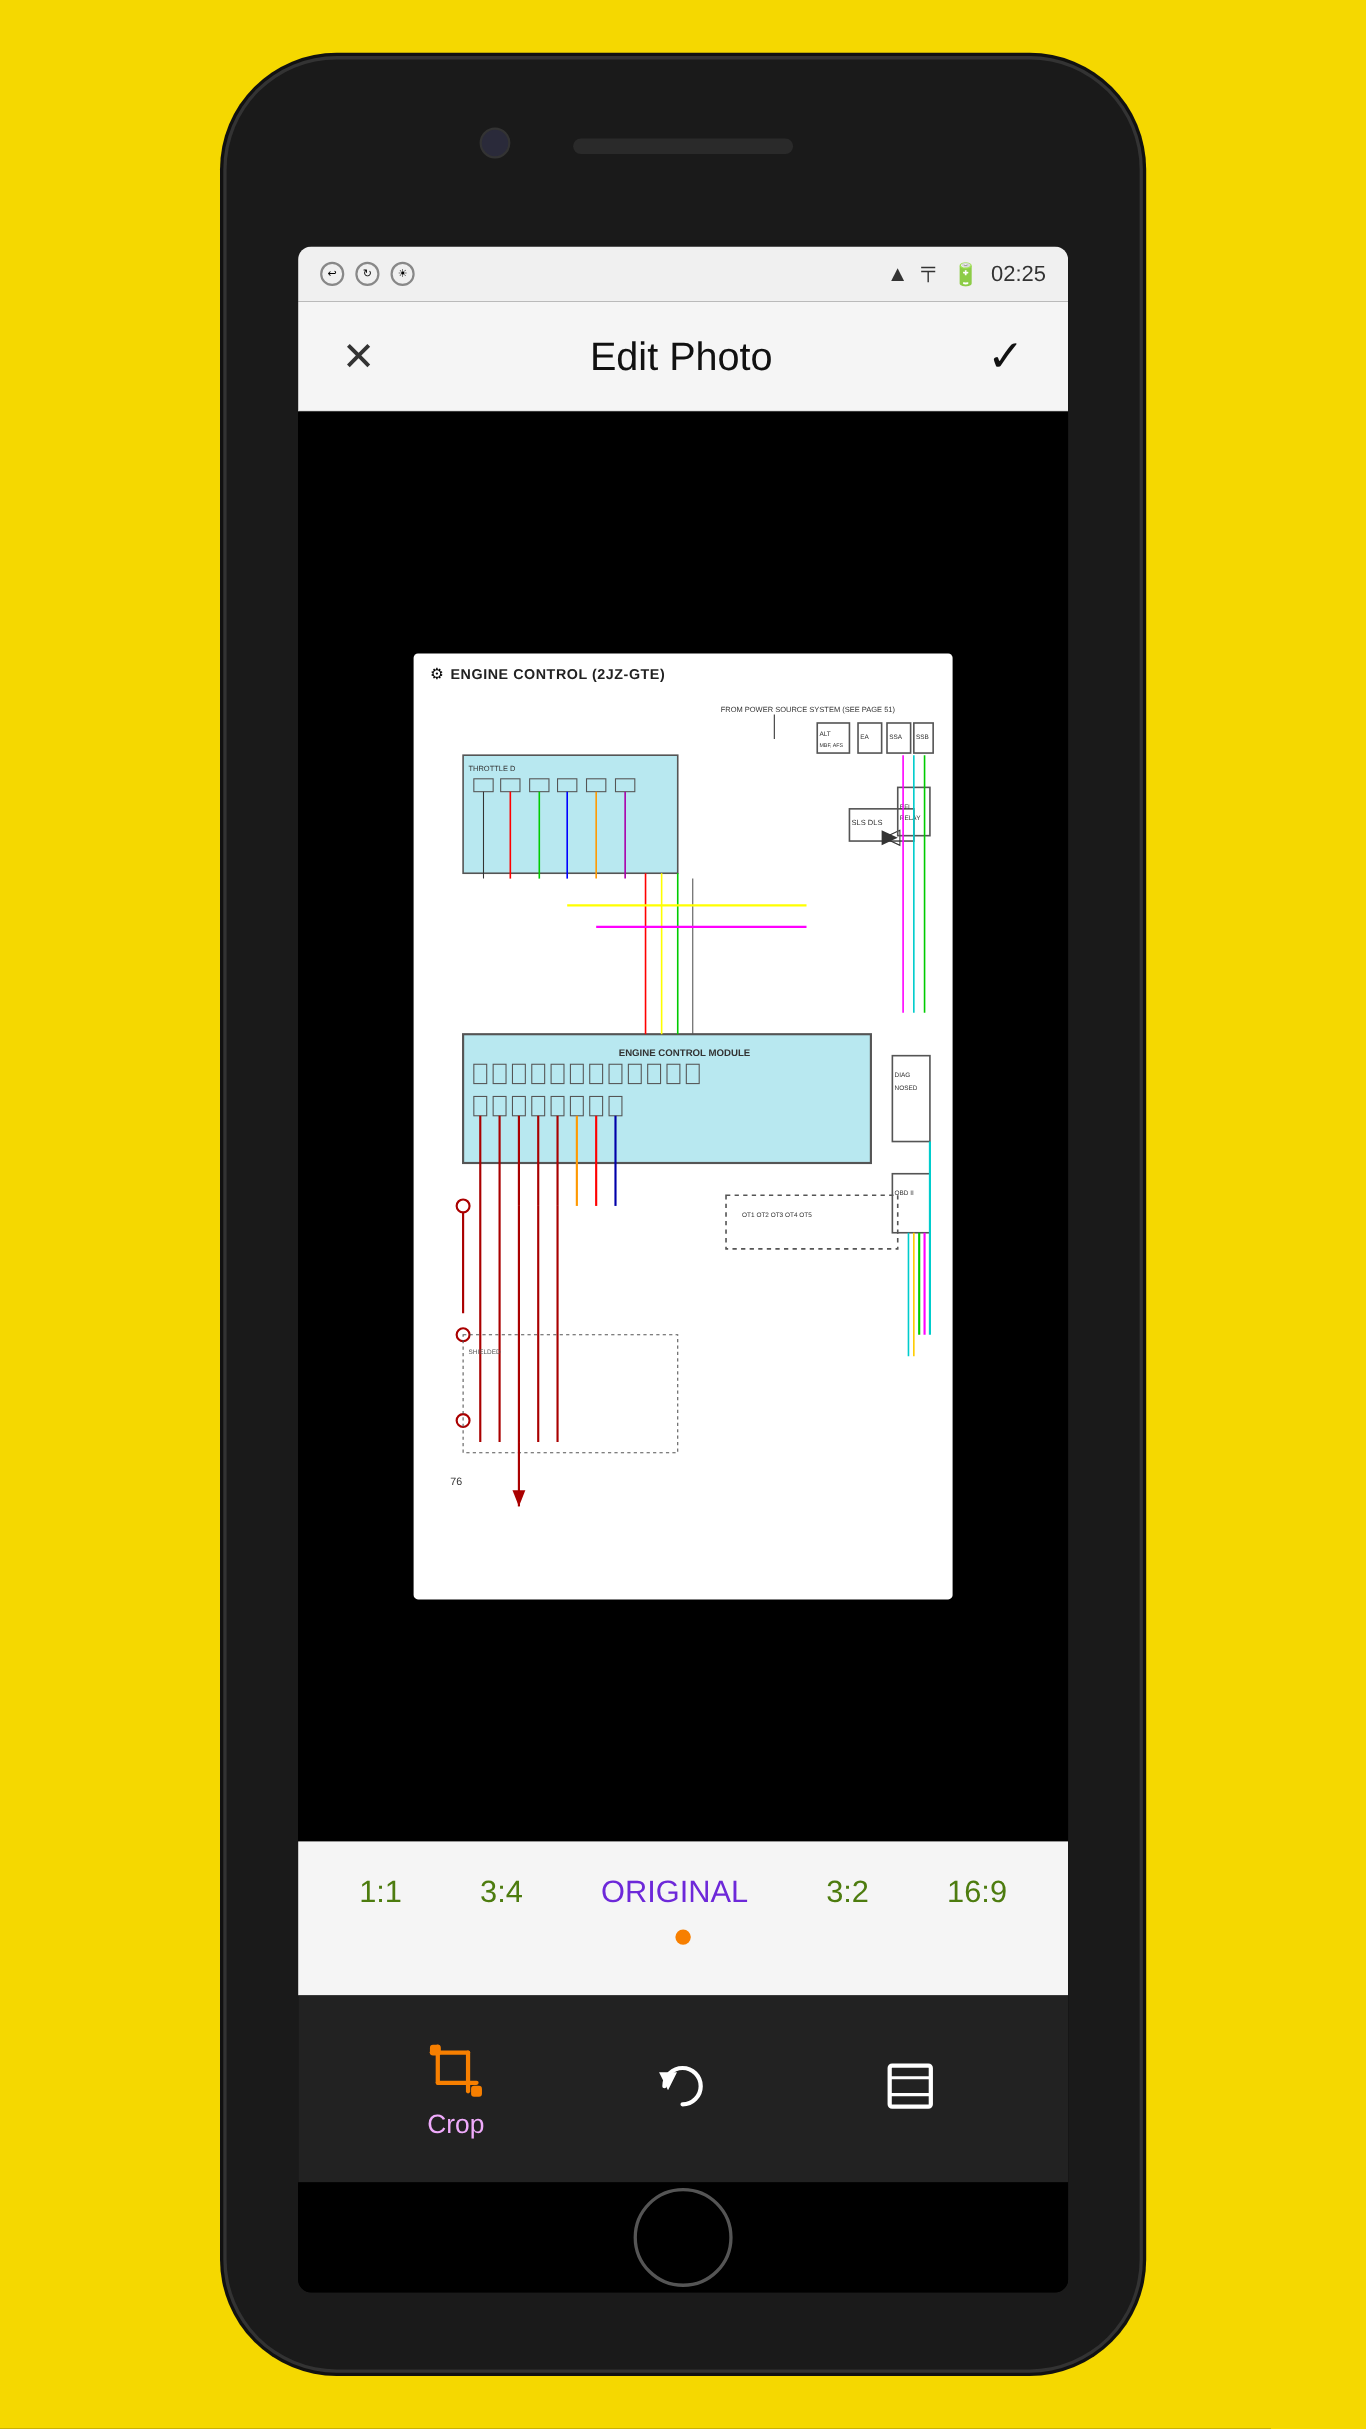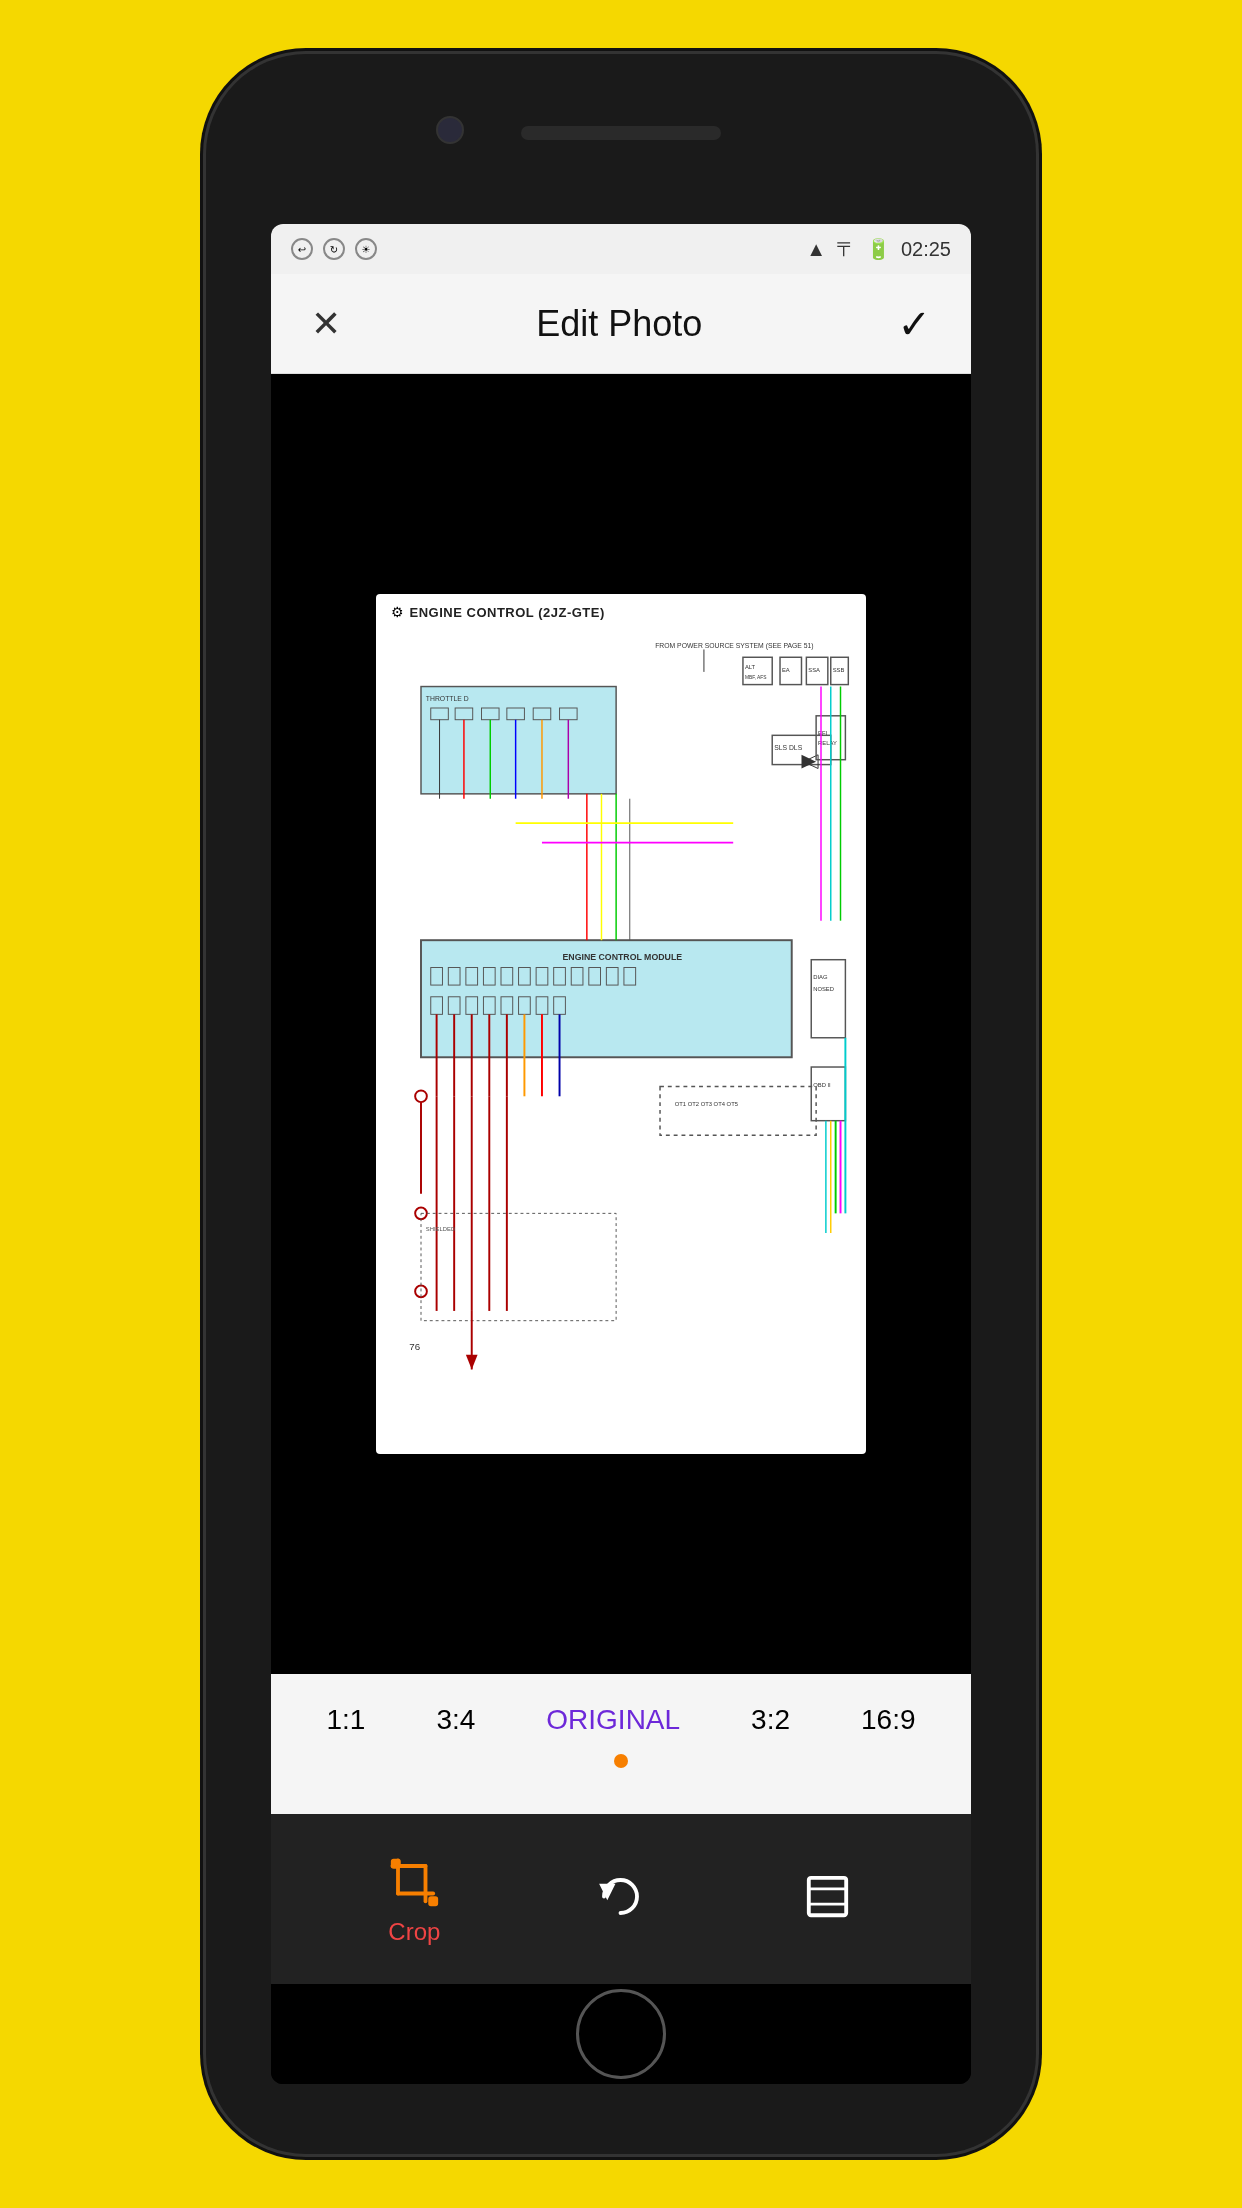--- a/index.html
+++ b/index.html
@@ -197,21 +197,21 @@
     .ratio-options {
       display: flex;
       align-items: center;
       justify-content: space-around;
       width: 100%;
       padding: 0 20px;
     }
 
     .ratio-option {
       font-size: 28px;
-      color: #000000;
+      color: #4d7c0f;
       font-weight: 500;
       padding: 10px 16px;
       cursor: pointer;
     }
 
     .ratio-option.active {
       color: #6d28d9;
       font-weight: 400;
     }
 
@@ -249,21 +249,21 @@
       align-items: center;
       justify-content: center;
     }
 
     .tool-label {
       font-size: 24px;
       color: #fff;
     }
 
     .tool-item.active .tool-label {
-      color: #ef4444;
+      color: #f0abfc;
     }
 
     .home-indicator-area {
       width: 100%;
       height: 100px;
       background: #000;
       display: flex;
       align-items: center;
       justify-content: center;
       flex-shrink: 0;

